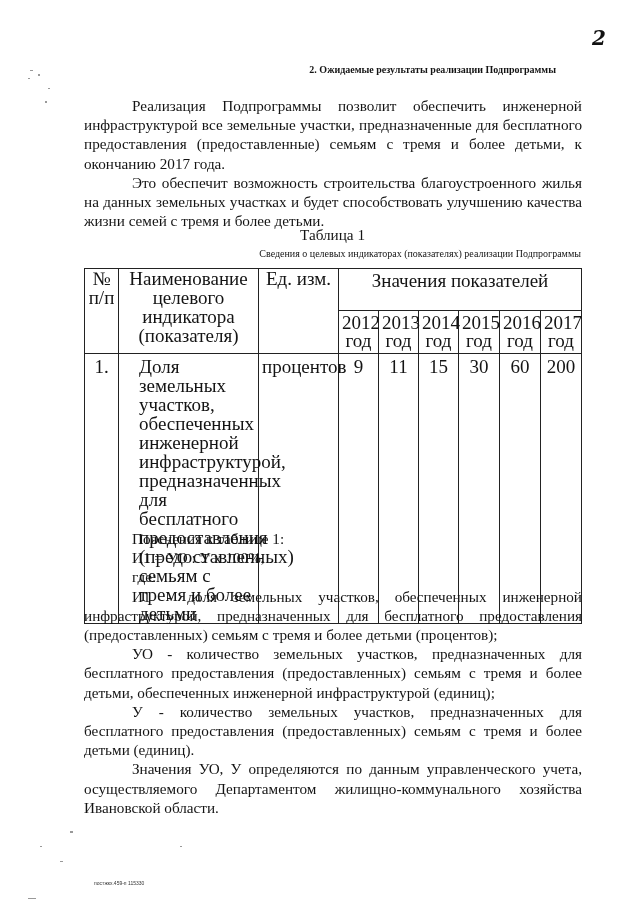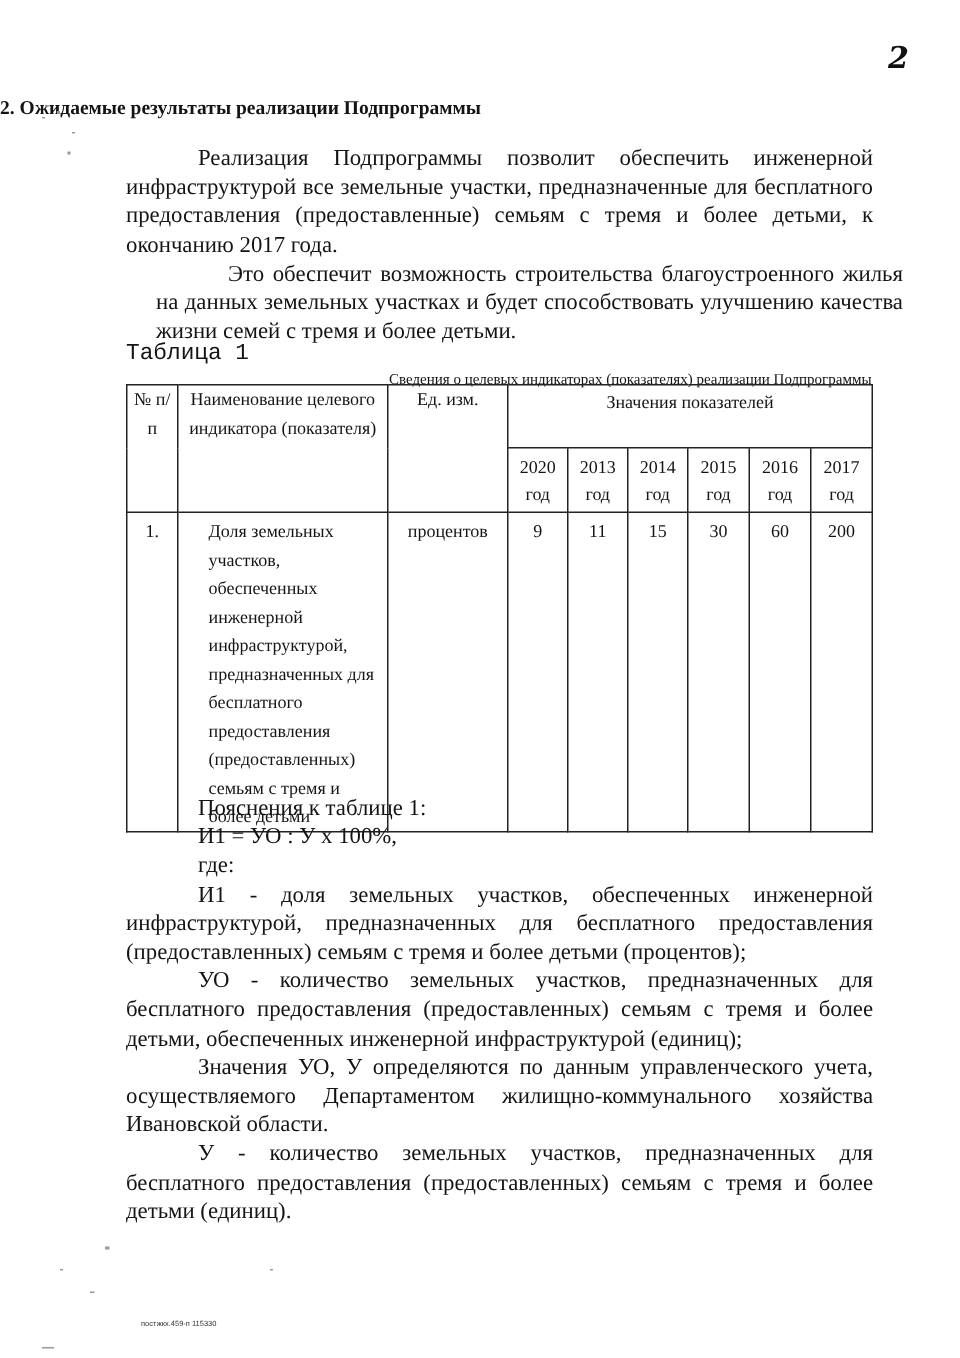--- a/index.html
+++ b/index.html
@@ -8,40 +8,40 @@
       font-family: "Liberation Serif", "DejaVu Serif", serif;
       color: #141414;
     }
     .page-num {
       position: absolute; left: 592px; top: 26px;
       font-family: "DejaVu Serif", serif; font-style: italic; font-weight: bold;
       font-size: 20px; color: #111;
     }
     .heading {
       position: absolute; left: 0; width: 556px; top: 64px;
-      text-align: left; font-weight: bold; font-size: 13px;
+      text-align: right; font-weight: bold; font-size: 10px;
     }
     .para {
       position: absolute; left: 84px; width: 498px;
       font-size: 15.2px; line-height: 19.2px; text-align: justify;
       text-align-last: left;
     }
     .para .ind { display: inline-block; width: 48px; }
     .tbl-num {
       position: absolute; left: 84px; width: 497px; top: 226px;
-      text-align: left; font-size: 15.2px; font-family: Liberation Mono, monospace;
+      text-align: center; font-size: 15.2px;
     }
     .tbl-cap {
       position: absolute; left: 84px; width: 497px; top: 248px;
       text-align: right; font-size: 10px;
     }
     table.ind-table {
-      position: absolute; left: 84px; top: 256px;
+      position: absolute; left: 84px; top: 268px;
       width: 497px; border-collapse: collapse; table-layout: fixed;
-      font-size: 12px; line-height: 19px;
+      font-size: 19px; line-height: 19px;
     }
     .ind-table td, .ind-table th {
       border: 1.3px solid #222; font-weight: normal; vertical-align: top;
       padding: 0 3px; text-align: center;
     }
     .ind-table .yr { line-height: 18px; padding-top: 3px; padding-bottom: 3px; }
     .ind-table td.name { text-align: left; padding-left: 20px; }
     .ind-table tr.data-row td { padding-top: 3px; height: 180px; }
     .notes { position: absolute; left: 84px; width: 498px; font-size: 15.2px; line-height: 19.2px; }
     .notes p { margin: 0; text-align: justify; text-align-last: left; }
@@ -53,21 +53,21 @@
     .speck { position: absolute; background: #999; }
   </style>
 </head>
 <body>
 
 <div class="page-num">2</div>
 
 <div class="heading">2. Ожидаемые результаты реализации Подпрограммы</div>
 
 <div class="para" style="top:96px;"><span class="ind"></span><span>Реализация Подпрограммы позволит обеспечить инженерной инфраструктурой все земельные участки, предназначенные для бесплатного предоставления (предоставленные) семьям с тремя и более детьми, к окончанию 2017 года.</span></div>
-<div class="para" style="top:173px;margin-left:20px;"><span class="ind"></span><span>Это обеспечит возможность строительства благоустроенного жилья на данных земельных участках и будет способствовать улучшению качества жизни семей с тремя и более детьми.</span></div>
+<div class="para" style="top:173px;"><span class="ind"></span><span>Это обеспечит возможность строительства благоустроенного жилья на данных земельных участках и будет способствовать улучшению качества жизни семей с тремя и более детьми.</span></div>
 
 <div class="tbl-num">Таблица 1</div>
 <div class="tbl-cap">Сведения о целевых индикаторах (показателях) реализации Подпрограммы</div>
 
 <table class="ind-table">
   <colgroup>
     <col style="width:34px">
       <col style="width:140px">
       <col style="width:80px">
     <col style="width:40px">
@@ -78,21 +78,21 @@
       <col style="width:41px">
   </colgroup>
   <tbody>
       <tr>
     <th rowspan="2">№ п/п</th>
     <th rowspan="2">Наименование целевого индикатора (показателя)</th>
     <th rowspan="2">Ед. изм.</th>
     <th colspan="6" style="padding-top:2px;padding-bottom:20px;">Значения показателей</th>
   </tr>
   <tr>
-    <th class="yr">2020 год</th>
+    <th class="yr">2012 год</th>
     <th class="yr">2013 год</th>
     <th class="yr">2014 год</th>
     <th class="yr">2015 год</th>
     <th class="yr">2016 год</th>
     <th class="yr">2017 год</th>
   </tr>
   <tr class="data-row">
     <td>1.</td>
     <td class="name">Доля земельных участков, обеспеченных инженерной инфраструктурой, предназначенных для бесплатного предоставления (предоставленных) семьям с тремя и более детьми</td>
     <td>процентов</td>
@@ -105,22 +105,22 @@
   </tr>
 </tbody>
   </table>
 
 <div class="notes" style="top:529px;">
   <p class="ind">Пояснения к таблице 1:</p>
   <p class="ind">И1 = УО : У х 100%,</p>
   <p class="ind">где:</p>
   <p class="ind">И1 - доля земельных участков, обеспеченных инженерной инфраструктурой, предназначенных для бесплатного предоставления (предоставленных) семьям с тремя и более детьми (процентов);</p>
   <p class="ind">УО - количество земельных участков, предназначенных для бесплатного предоставления (предоставленных) семьям с тремя и более детьми, обеспеченных инженерной инфраструктурой (единиц);</p>
+  <p class="ind">У - количество земельных участков, предназначенных для бесплатного предоставления (предоставленных) семьям с тремя и более детьми (единиц).</p>
   <p class="ind">Значения УО, У определяются по данным управленческого учета, осуществляемого Департаментом жилищно-коммунального хозяйства Ивановской области.</p>
-  <p class="ind">У - количество земельных участков, предназначенных для бесплатного предоставления (предоставленных) семьям с тремя и более детьми (единиц).</p>
 </div>
 
 <div class="footer-code">постжкх.459-п 115330</div>
 
 <div class="speck" style="left:30px;top:70px;width:3px;height:1px;"></div>
 <div class="speck" style="left:38px;top:74px;width:2px;height:2px;"></div>
 <div class="speck" style="left:28px;top:78px;width:2px;height:1px;"></div>
 <div class="speck" style="left:48px;top:88px;width:2px;height:1px;"></div>
 <div class="speck" style="left:45px;top:101px;width:2px;height:2px;"></div>
 <div class="speck" style="left:70px;top:831px;width:3px;height:2px;"></div>

